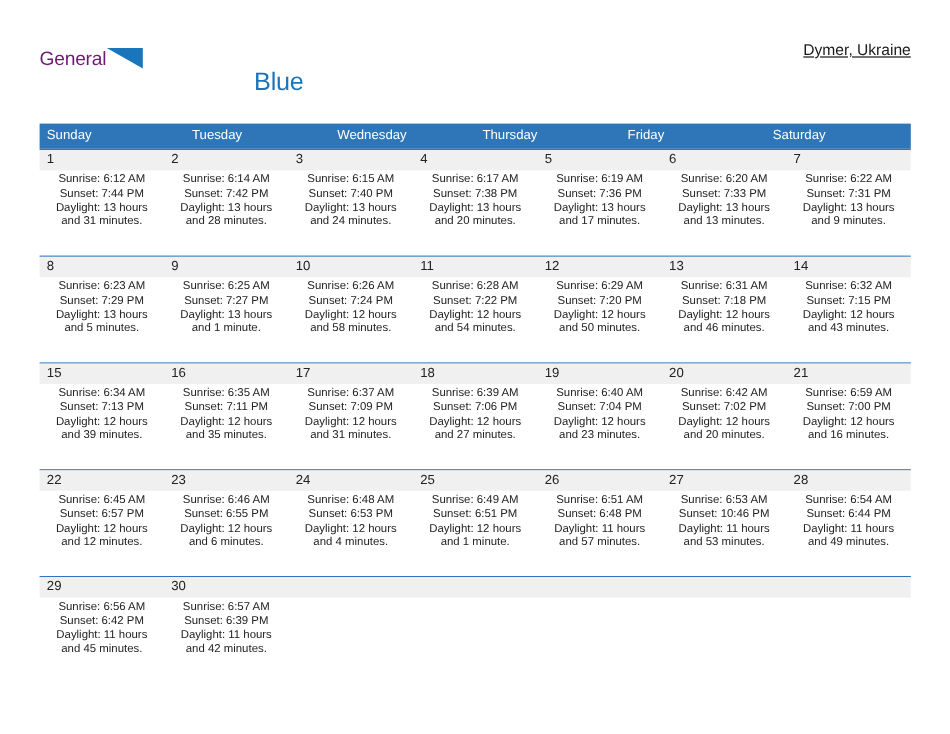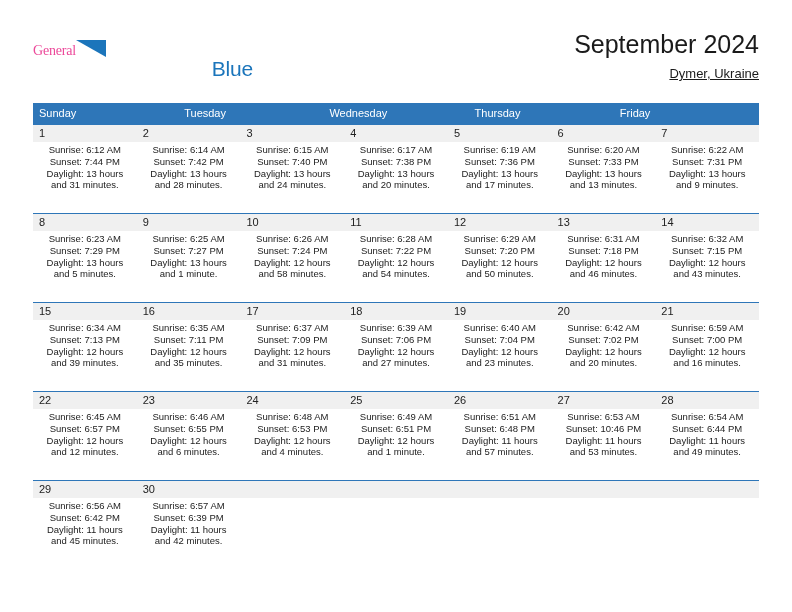--- a/index.html
+++ b/index.html
@@ -38,23 +38,22 @@
   }
   .brand-line1 {
     position: relative;
     font-size: 21px;
     line-height: 23px;
     color: #2b2b2b;
     letter-spacing: -0.2px;
     height: 23px;
   }
   .brand-general {
-    font-size: 14px;
-    color: #ec4899;
-    font-family: Liberation Serif, serif;
+    font-size: 16px;
+    color: #701a75;
   }
   .brand-tri {
     display: inline-block;
     vertical-align: top;
     margin-left: 0px;
     margin-top: 2px;
   }
   .brand-line2 {
     font-size: 21px;
     line-height: 22px;
@@ -163,34 +162,34 @@
     <div class="brand">
       <div class="brand-line1">
         <span class="brand-general">General</span><span class="brand-tri"><svg width="32" height="20" viewBox="0 0 32 20">
               <polygon points="0,2 30,2 30,19" fill="#1b75bb"></polygon>
             </svg></span>
       </div>
       <div class="brand-line2">Blue</div>
     </div>
 
     <div class="title-block">
-      <div class="cal-title">September 2024</div>
       <div class="cal-sub">Dymer, Ukraine</div>
     </div>
 
   </div>
 
   <div class="calendar">
 
     <div class="weekdays">
       <div class="weekday">Sunday</div>
       <div class="weekday">Tuesday</div>
       <div class="weekday">Wednesday</div>
       <div class="weekday">Thursday</div>
       <div class="weekday">Friday</div>
+      <div class="weekday">Saturday</div>
     </div>
 
     <div class="week">
       <div class="numbers-bg"></div>
       <div class="day">
         <div class="day-num">1</div>
         <div class="day-info">
           <div>Sunrise: 6:12 AM</div>
           <div>Sunset: 7:44 PM</div>
           <div>Daylight: 13 hours</div>

